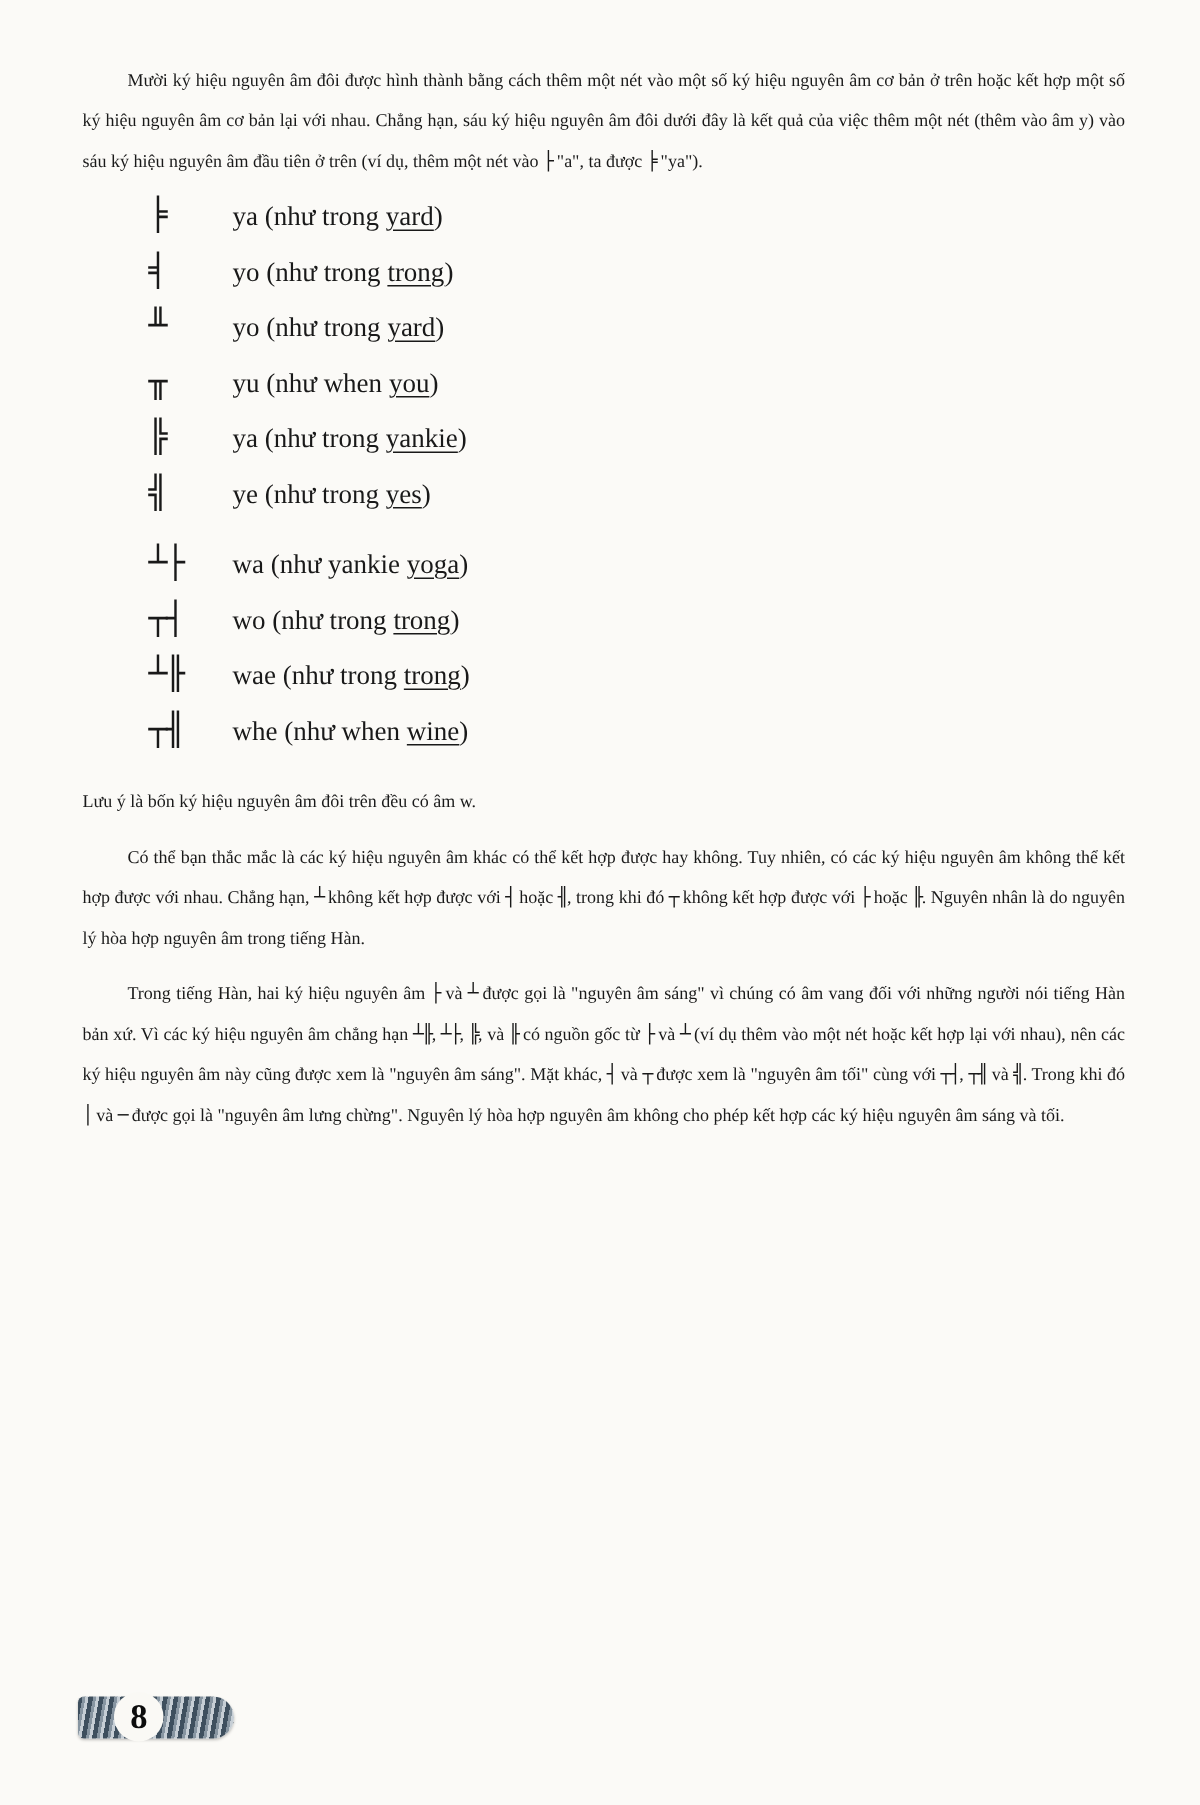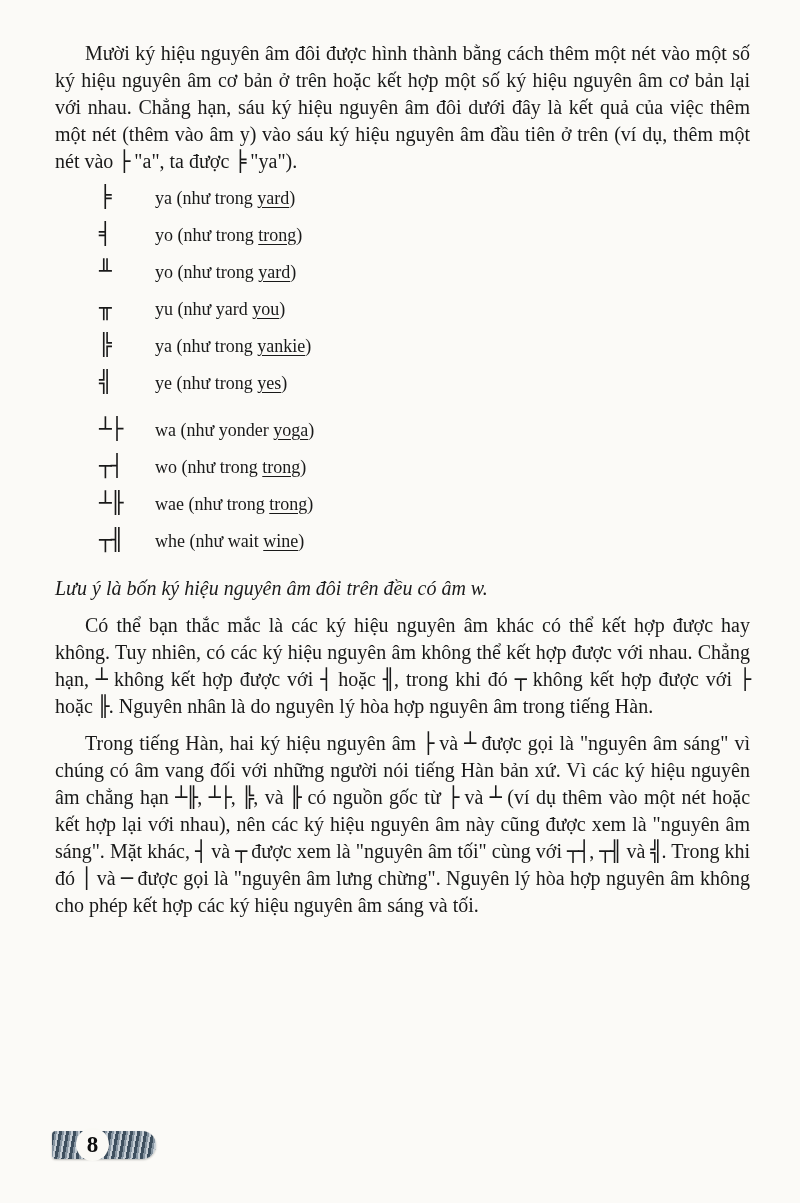--- a/index.html
+++ b/index.html
@@ -6,27 +6,27 @@
   html,body { width:800px; height:1203px; }
   body {
     background:#fbfaf7;
     font-family:"Liberation Serif", serif;
     color:#191919;
     position:relative;
     overflow:hidden;
   }
   .page { padding:40px 50px 0 55px; }
   p.para {
-    font-size:20px;
+    font-size:12px;
     line-height:27px;
     text-align:justify;
     text-indent:30px;
     margin-bottom:10px;
   }
-  p.no-indent { text-indent:0;font-style:italic; }
+  p.no-indent { text-indent:0; }
   .vowel-list { margin:4px 0 10px 0; }
   .vowel-row {
     display:flex;
     align-items:baseline;
     height:37px;
     font-size:18px;
   }
   .vowel-symbol {
     width:100px;
     padding-left:44px;
@@ -84,49 +84,49 @@
     <div class="vowel-row">
       <span class="vowel-symbol"><span class="jamo">╡</span></span>
       <span class="vowel-text"><span>yo (như trong </span><u>trong</u><span>)</span></span>
     </div>
     <div class="vowel-row">
       <span class="vowel-symbol"><span class="jamo">╨</span></span>
       <span class="vowel-text"><span>yo (như trong </span><u>yard</u><span>)</span></span>
     </div>
     <div class="vowel-row">
       <span class="vowel-symbol"><span class="jamo">╥</span></span>
-      <span class="vowel-text"><span>yu (như yard </span><u>you</u><span>)</span></span>
+      <span class="vowel-text"><span>yu (như when </span><u>you</u><span>)</span></span>
     </div>
     <div class="vowel-row">
       <span class="vowel-symbol"><span class="jamo">╠</span></span>
       <span class="vowel-text"><span>ya (như trong </span><u>yankie</u><span>)</span></span>
     </div>
     <div class="vowel-row">
       <span class="vowel-symbol"><span class="jamo">╣</span></span>
       <span class="vowel-text"><span>ye (như trong </span><u>yes</u><span>)</span></span>
     </div>
   </div>
 
 
   <div class="vowel-list">
     <div class="vowel-row">
       <span class="vowel-symbol"><span class="jamo">┴├</span></span>
-      <span class="vowel-text"><span>wa (như yonder </span><u>yoga</u><span>)</span></span>
+      <span class="vowel-text"><span>wa (như yankie </span><u>yoga</u><span>)</span></span>
     </div>
     <div class="vowel-row">
       <span class="vowel-symbol"><span class="jamo">┬┤</span></span>
       <span class="vowel-text"><span>wo (như trong </span><u>trong</u><span>)</span></span>
     </div>
     <div class="vowel-row">
       <span class="vowel-symbol"><span class="jamo">┴╟</span></span>
       <span class="vowel-text"><span>wae (như trong </span><u>trong</u><span>)</span></span>
     </div>
     <div class="vowel-row">
       <span class="vowel-symbol"><span class="jamo">┬╢</span></span>
-      <span class="vowel-text"><span>whe (như wait </span><u>wine</u><span>)</span></span>
+      <span class="vowel-text"><span>whe (như when </span><u>wine</u><span>)</span></span>
     </div>
   </div>
 
   <p class="para no-indent">Lưu ý là bốn ký hiệu nguyên âm đôi trên đều có âm w.</p>
 
   <p class="para">Có thể bạn thắc mắc là các ký hiệu nguyên âm khác có thể kết hợp được hay không. Tuy nhiên, có các ký hiệu nguyên âm không thể kết hợp được với nhau. Chẳng hạn, <span class="jamo">┴</span> không kết hợp được với <span class="jamo">┤</span> hoặc <span class="jamo">╢</span>, trong khi đó <span class="jamo">┬</span> không kết hợp được với <span class="jamo">├</span> hoặc <span class="jamo">╟</span>. Nguyên nhân là do nguyên lý hòa hợp nguyên âm trong tiếng Hàn.</p>
 
   <p class="para">Trong tiếng Hàn, hai ký hiệu nguyên âm <span class="jamo">├</span> và <span class="jamo">┴</span> được gọi là "nguyên âm sáng" vì chúng có âm vang đối với những người nói tiếng Hàn bản xứ. Vì các ký hiệu nguyên âm chẳng hạn <span class="jamo">┴╟</span>, <span class="jamo">┴├</span>, <span class="jamo">╠</span>, và <span class="jamo">╟</span> có nguồn gốc từ <span class="jamo">├</span> và <span class="jamo">┴</span> (ví dụ thêm vào một nét hoặc kết hợp lại với nhau), nên các ký hiệu nguyên âm này cũng được xem là "nguyên âm sáng". Mặt khác, <span class="jamo">┤</span> và <span class="jamo">┬</span> được xem là "nguyên âm tối" cùng với <span class="jamo">┬┤</span>, <span class="jamo">┬╢</span> và <span class="jamo">╣</span>. Trong khi đó <span class="jamo">│</span> và <span class="jamo">─</span> được gọi là "nguyên âm lưng chừng". Nguyên lý hòa hợp nguyên âm không cho phép kết hợp các ký hiệu nguyên âm sáng và tối.</p>
 
 </div>

